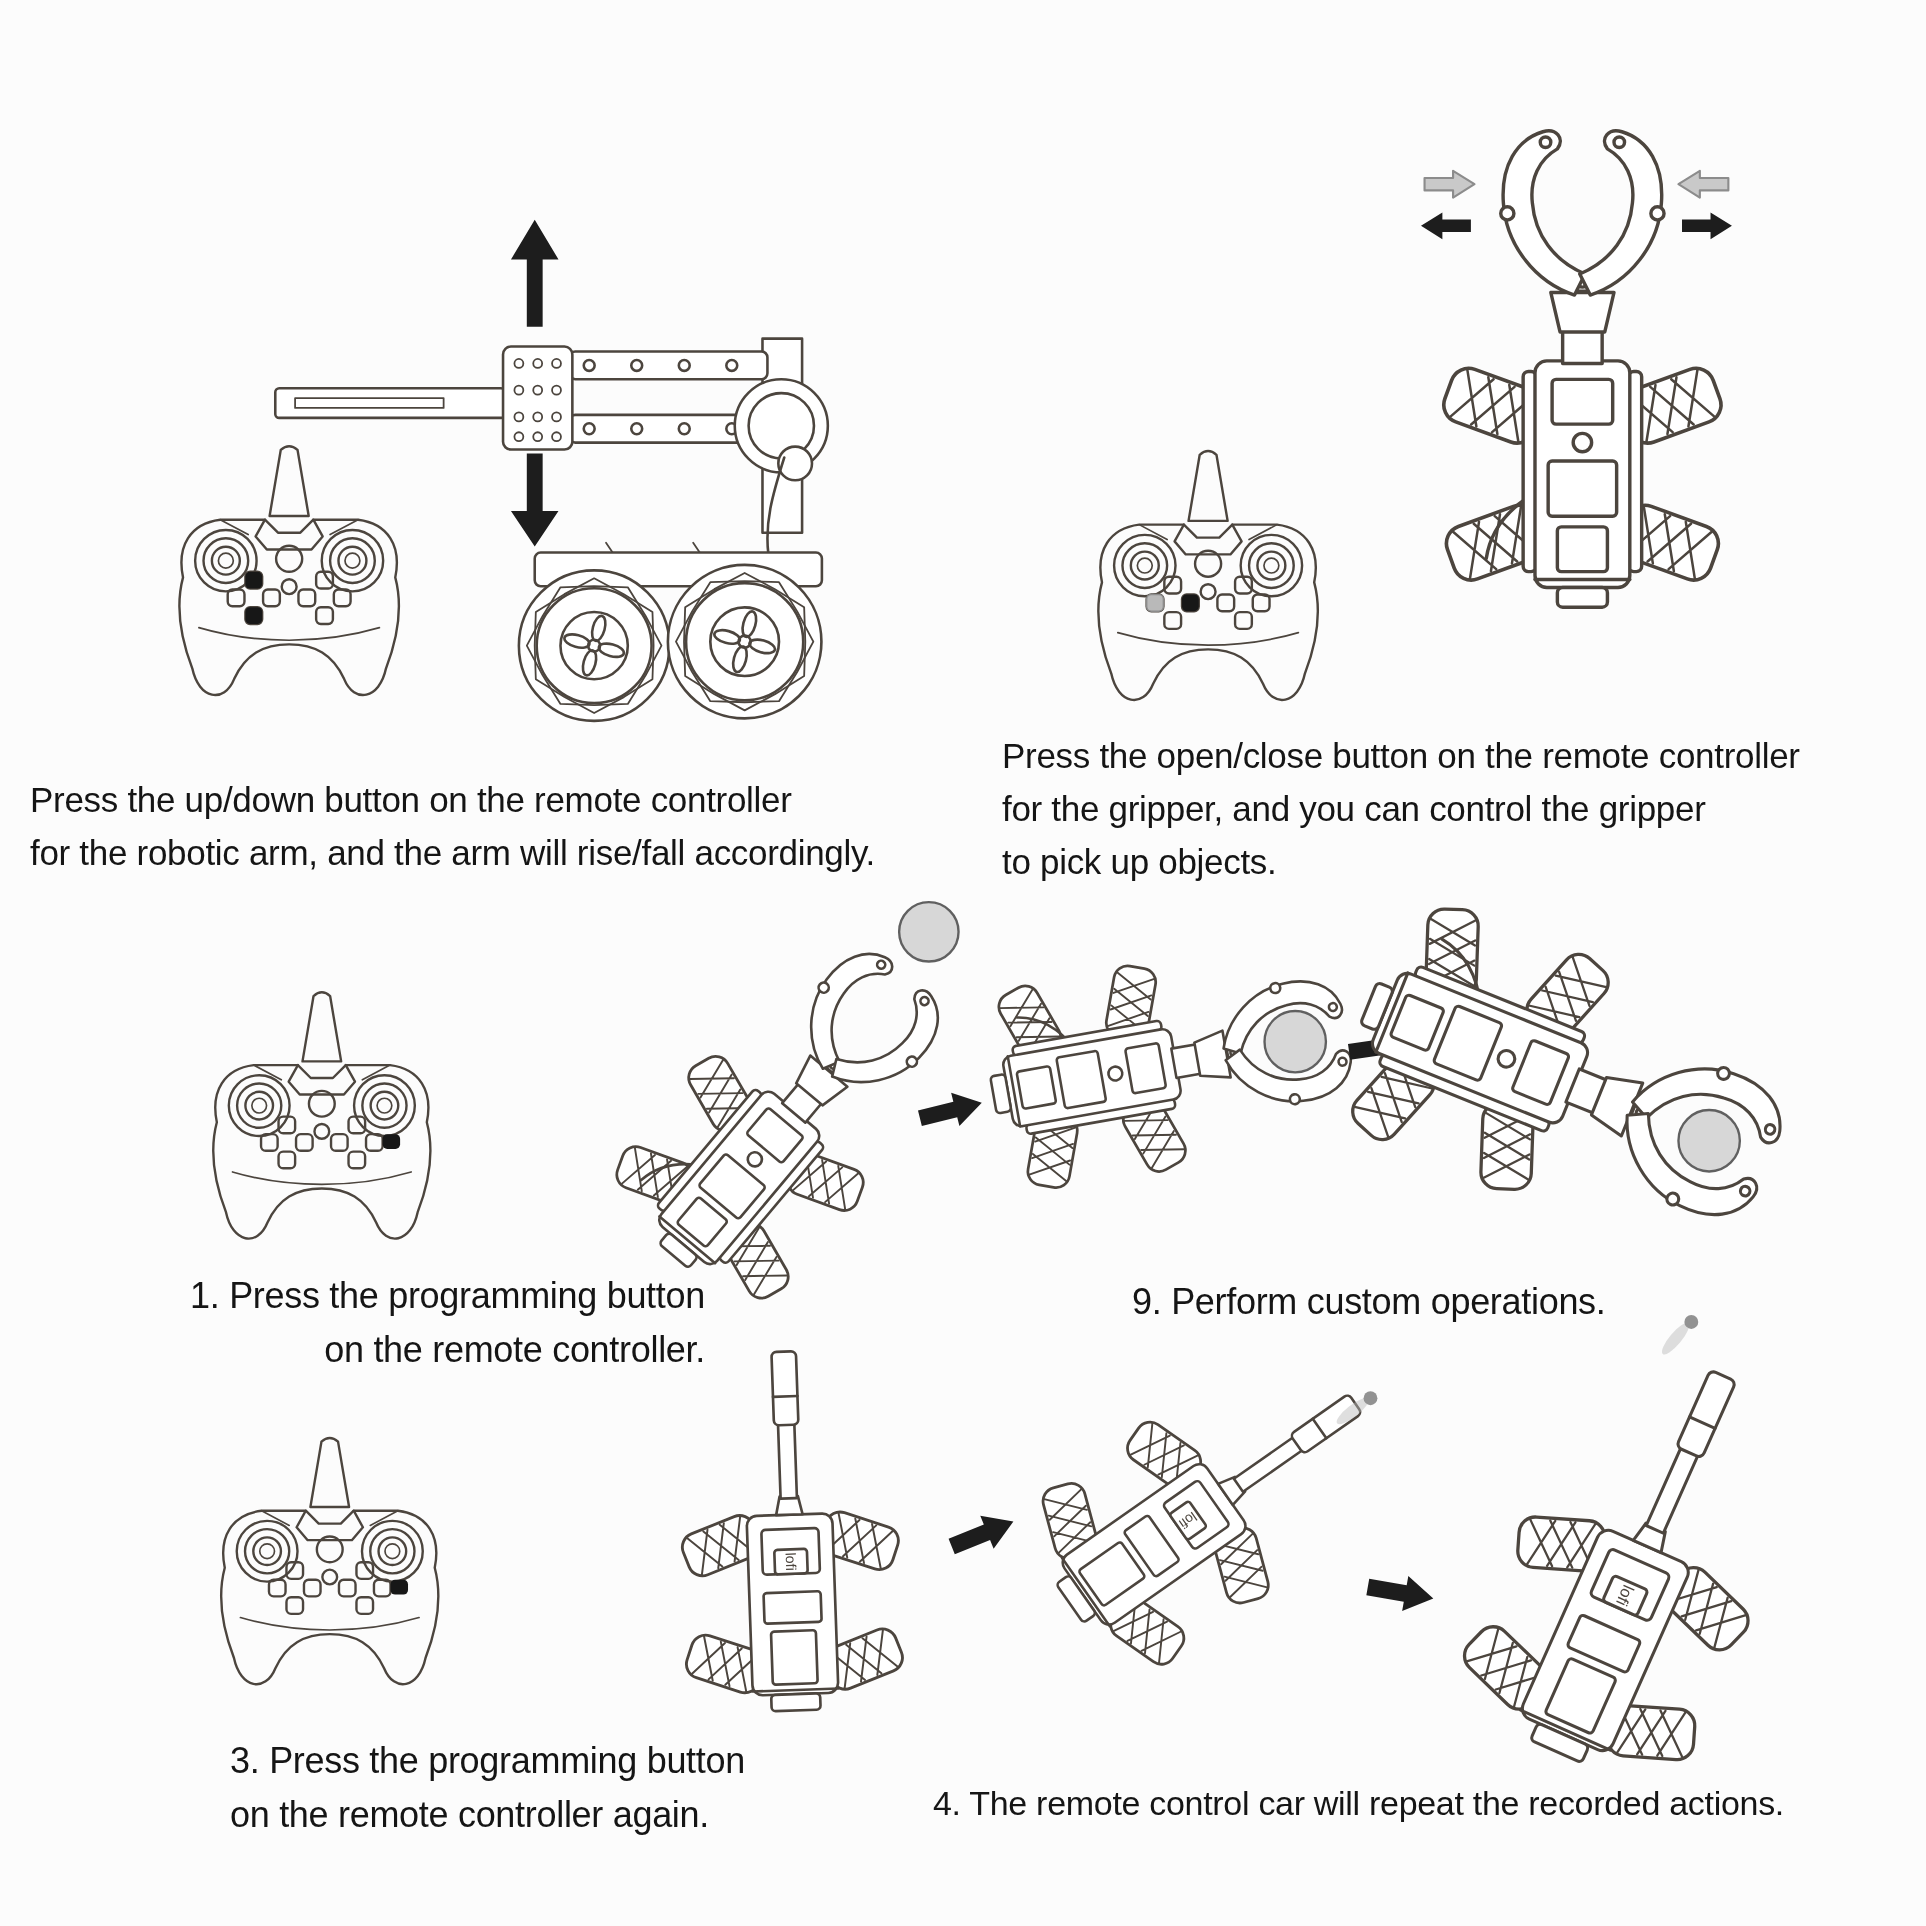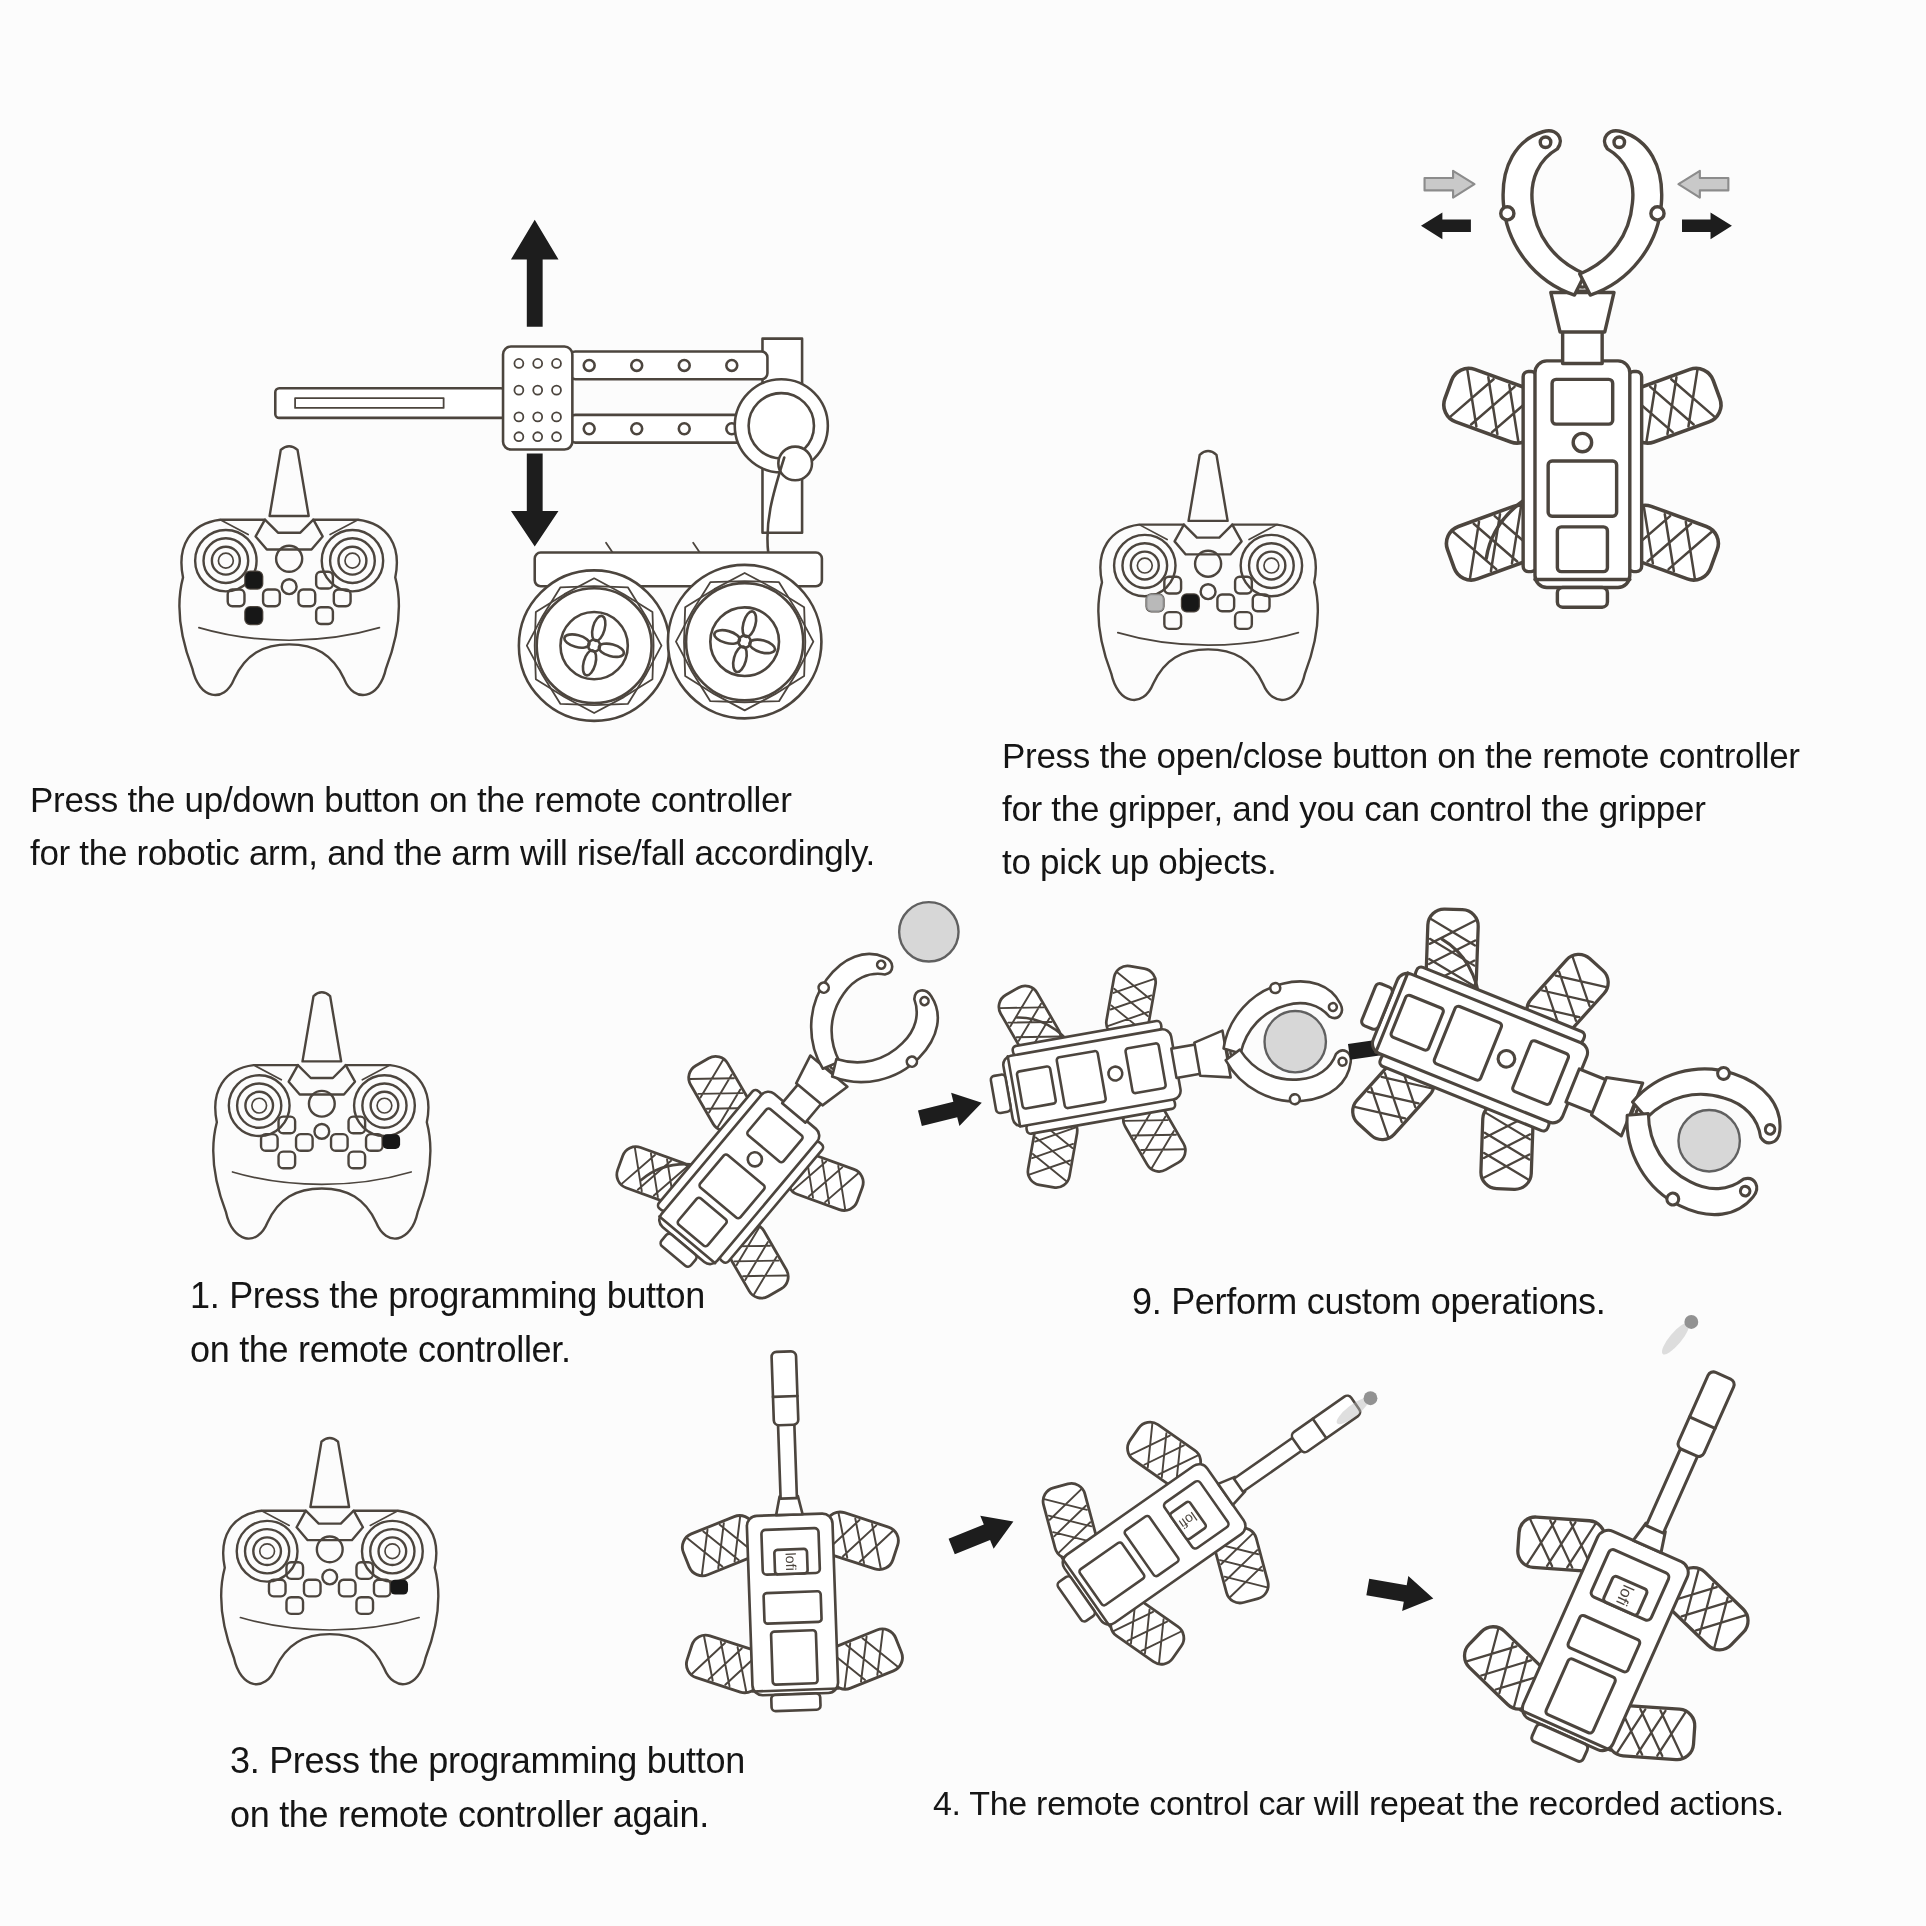--- a/index.html
+++ b/index.html
@@ -21,21 +21,21 @@
   .hl-g{fill:var(--button-highlight-gray,#b9b9b9);stroke:var(--arrow-gray-stroke,#8c8c8c);stroke-width:1.6;}
   .lbl{font-family:"Liberation Sans",sans-serif;font-size:14px;fill:var(--ink,#4c453e);text-anchor:middle;}
   .cap{
     position:absolute;color:var(--text,#151515);
     font-size:35px;line-height:53px;letter-spacing:-0.3px;
   }
   .cap span{display:block;white-space:nowrap;}
   .cap.step{font-size:36px;line-height:54px;}
   #cap-arm{left:30px;top:729px;margin-top:44px;}
   #cap-grip{left:1002px;top:729px;}
-  #cap-s1{left:190px;top:1269px;}
+  #cap-s1{left:190px;top:1269px;text-align:right;}
   #cap-s2{left:1132px;top:1275px;}
   #cap-s3{left:190px;top:1734px;margin-left:40px;}
   #cap-s4{left:933px;top:1760px;font-size:34px;margin-top:16px;}
 </style>
 </head>
 <body>
 
 
 
 <svg width="1927" height="1927" viewBox="0 0 1946 1946">

